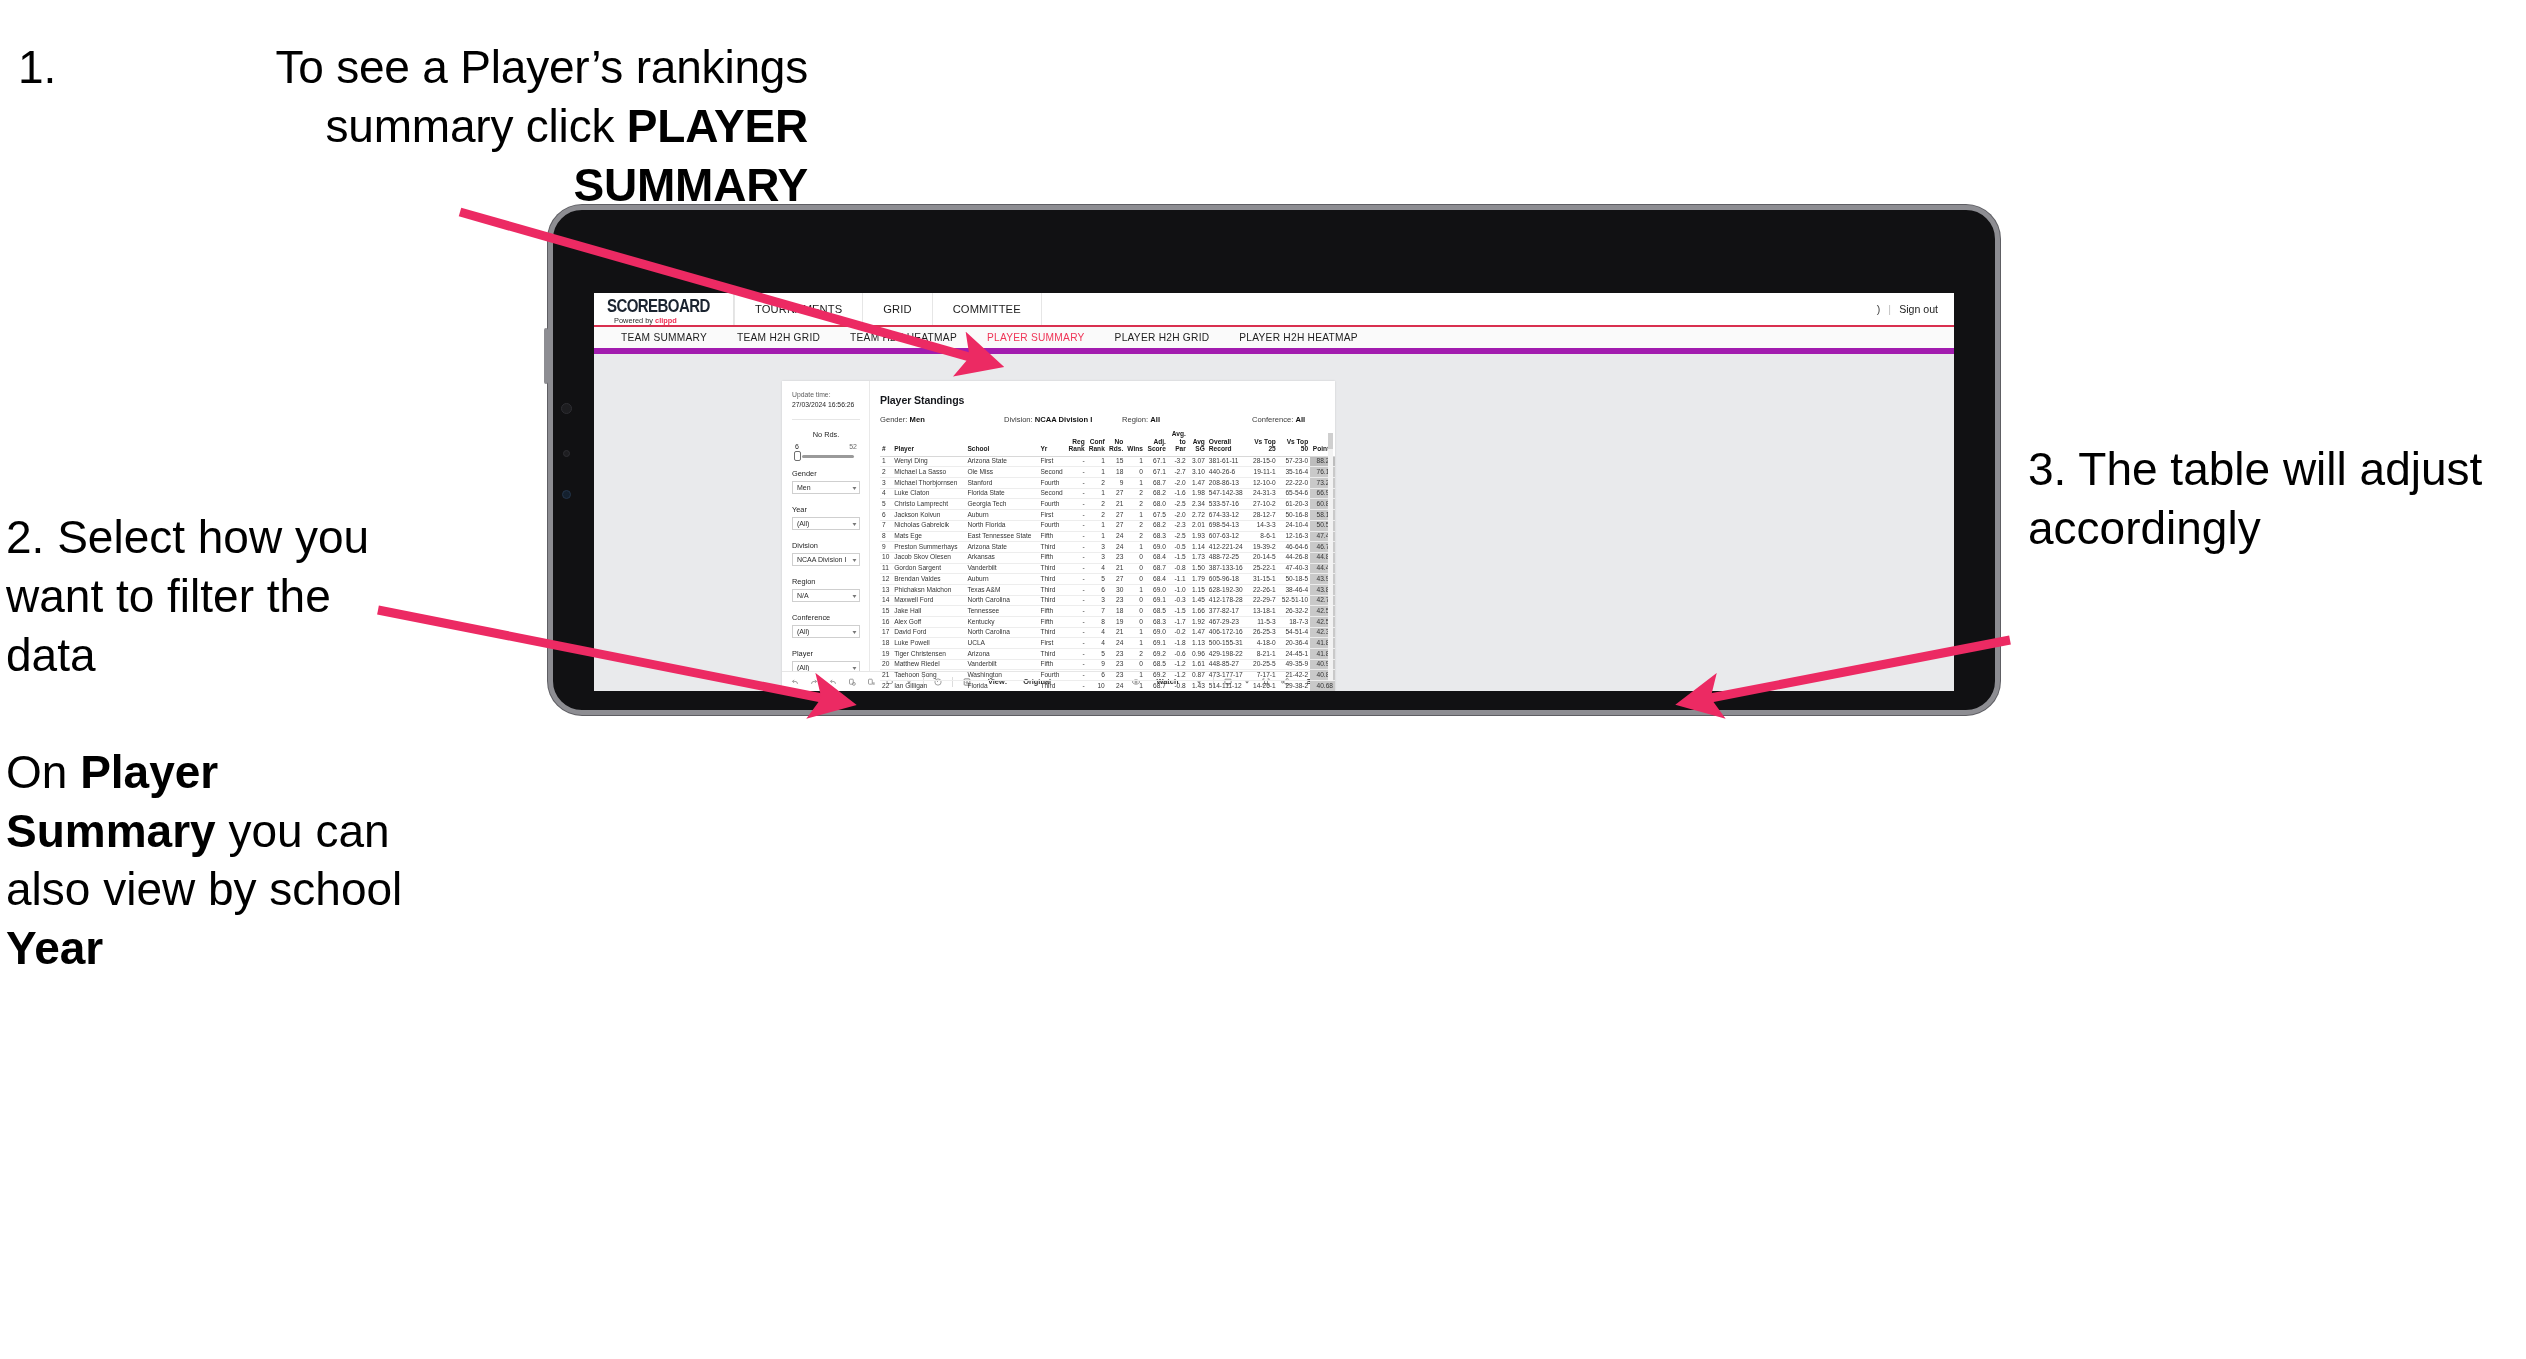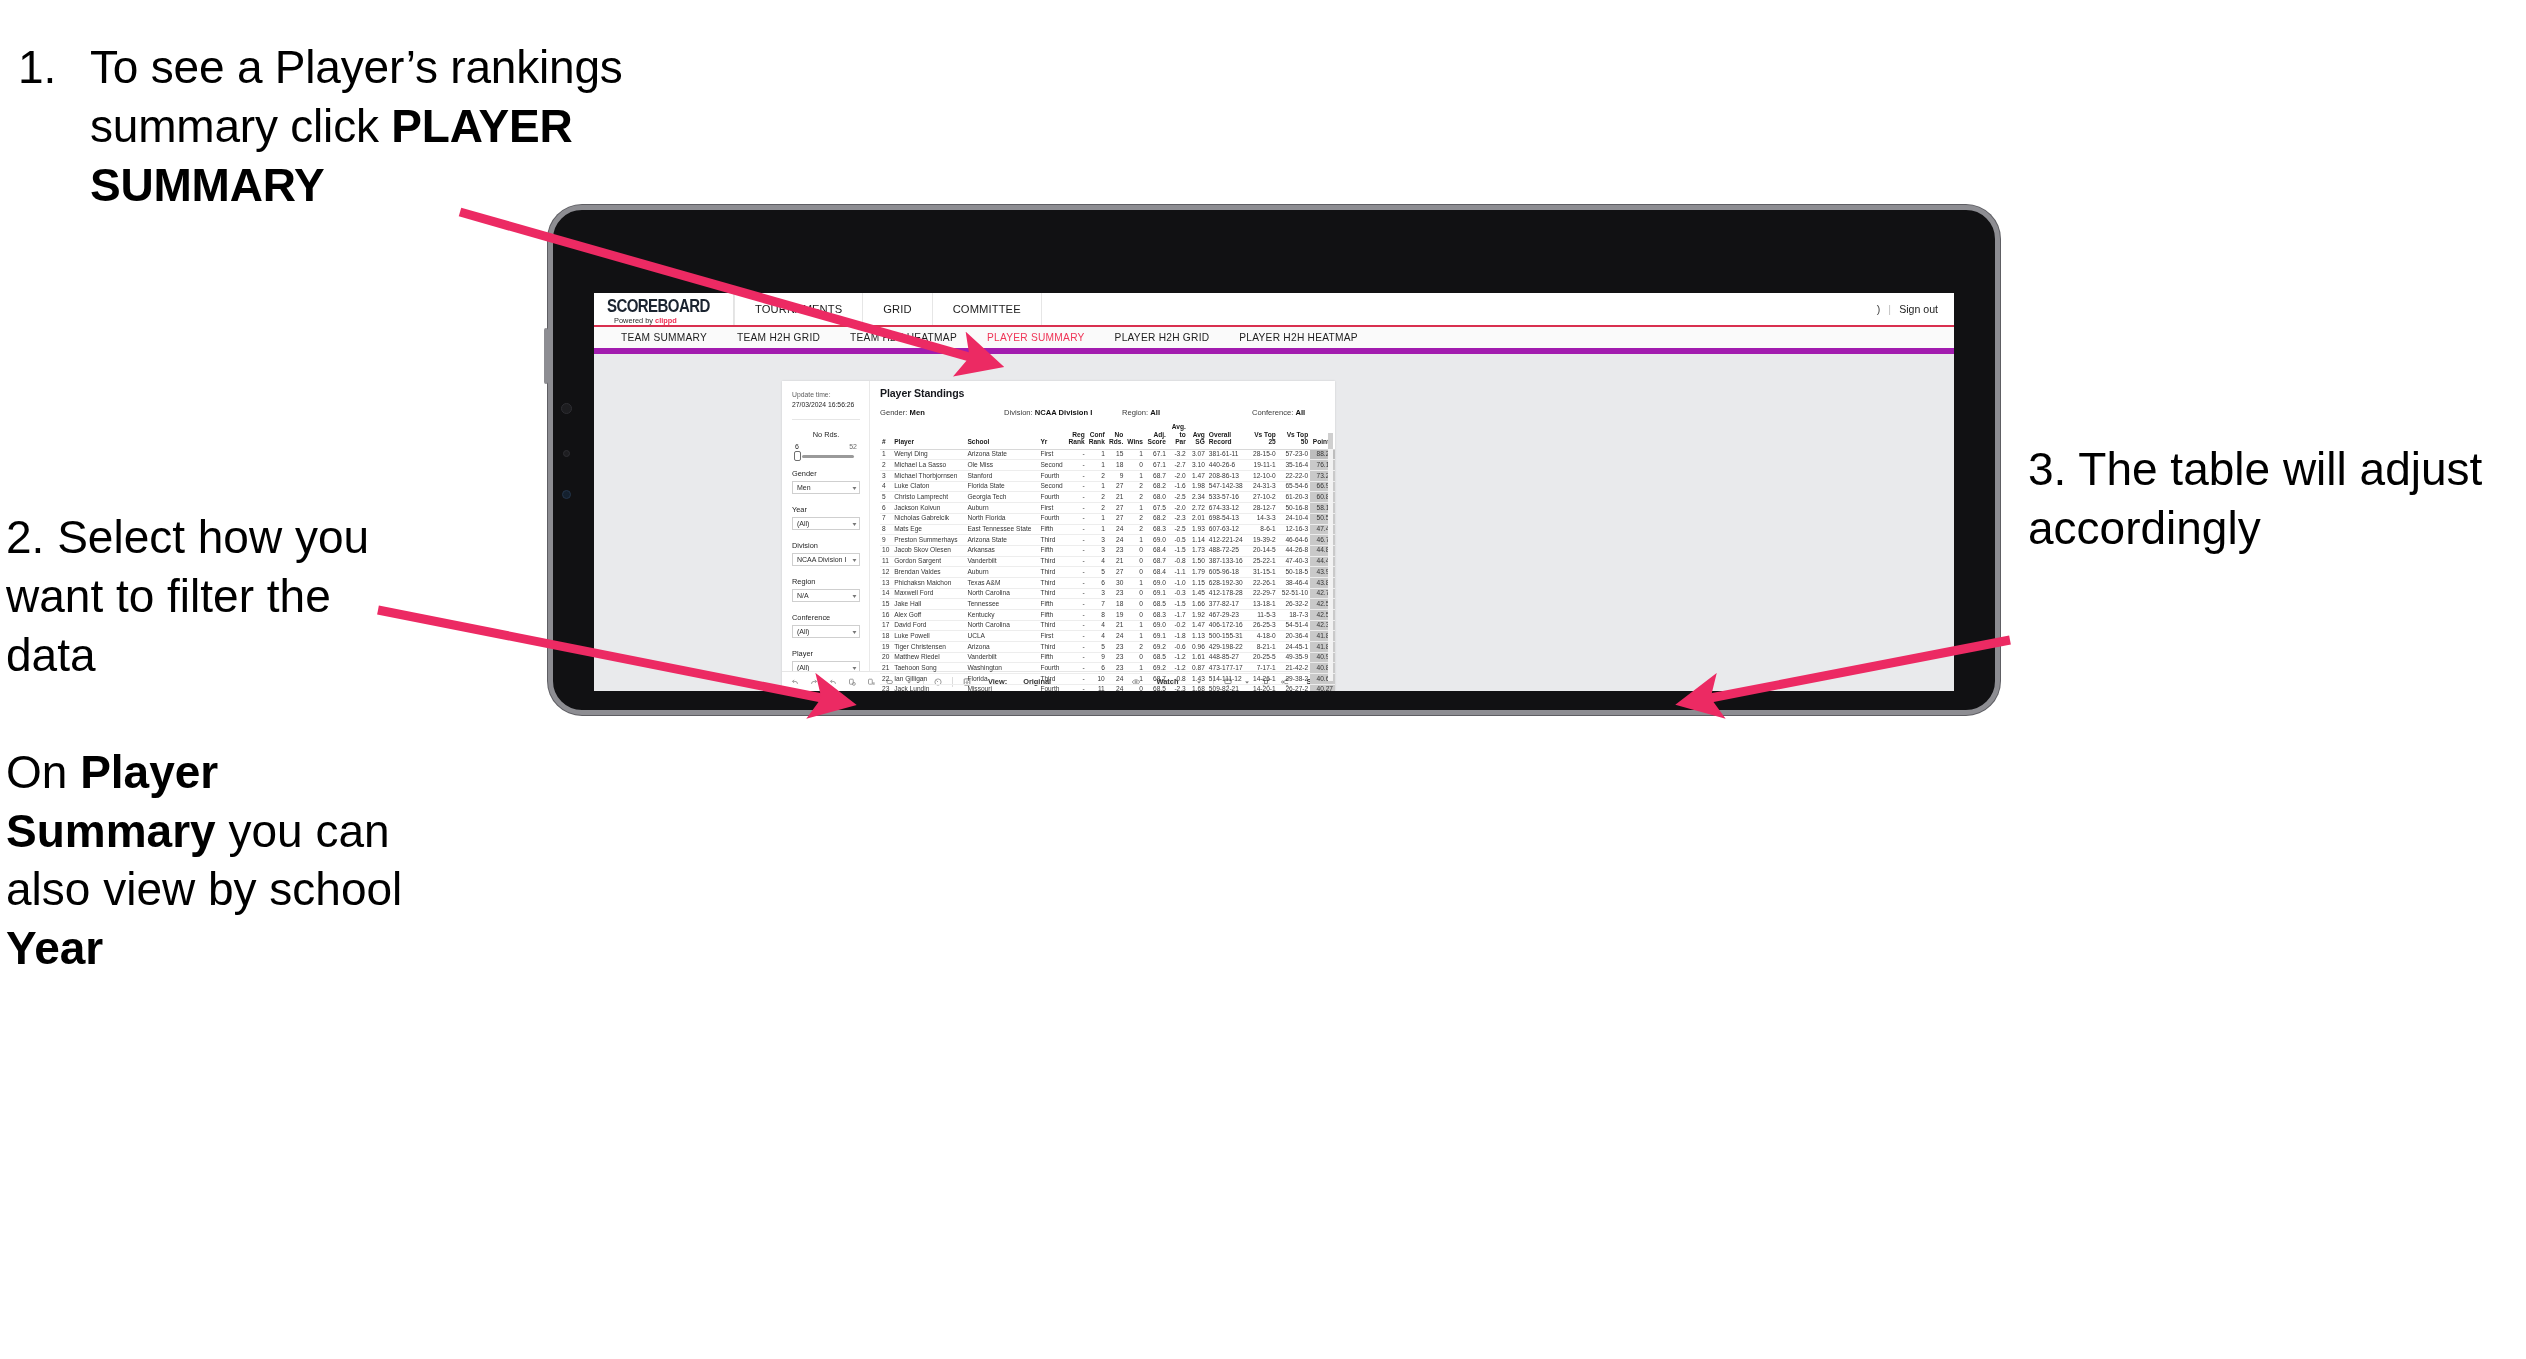--- a/index.html
+++ b/index.html
@@ -12,21 +12,21 @@
 
   
   .callout { position: absolute; color: #000; line-height: 1.28; }
   .callout b { font-weight: 700; }
 
   #callout-1 {
     left: 18px; top: 38px; width: 790px;
     font-size: 46px; letter-spacing: -0.2px;
   }
   #callout-1 .num { position: absolute; left: 0; top: 0; }
-  #callout-1 .body { display: block; margin-left: 72px; }
+  #callout-1 .body { display: block; margin-left: 96px; text-align: right; }
 
   #callout-2 {
     left: 6px; top: 508px; width: 400px;
     font-size: 46px;
   }
   #callout-2 .para2 { display: block; margin-top: 58px; }
 
   #callout-3 {
     left: 2028px; top: 440px; width: 500px;
     font-size: 46px;
@@ -160,21 +160,21 @@
   .fgroup { margin-top: 11px; }
   .flabel { font-size: 7.4px; color: #1d1d1d; margin-bottom: 3px; }
   .fselect {
     height: 13px; border: 1px solid #cfcfcf; background: #fff;
     display: flex; align-items: center; justify-content: space-between;
     padding: 0 3px 0 4px; font-size: 7px; color: #2a2a2a;
   }
   .fselect .caret { font-size: 6px; color: #777; transform: scaleX(1.3); }
 
   
-  .tablewrap { flex: 1; min-width: 0; padding: 6px 0 0 10px; position: relative; }
+  .tablewrap { flex: 1; min-width: 0; padding: 13px 0 0 10px; position: relative; }
   .viz-title { font-size: 10.6px; font-weight: 700; color: #16181d; letter-spacing: -0.1px; }
   .viz-filters { display: flex; margin-top: 9px; font-size: 7.6px; color: #3a3a3a; }
   .viz-filters .vf { white-space: nowrap; }
   .viz-filters .vf b { color: #111; font-weight: 700; }
   .vf1 { width: 124px; } .vf2 { width: 118px; } .vf3 { width: 130px; }
 
   table.standings { border-collapse: collapse; width: 100%; margin-top: 6px; }
   table.standings th {
     font-size: 6.6px; font-weight: 700; color: #1a1a1a;
     text-align: right; padding: 0 2px 3px 2px; vertical-align: bottom;

